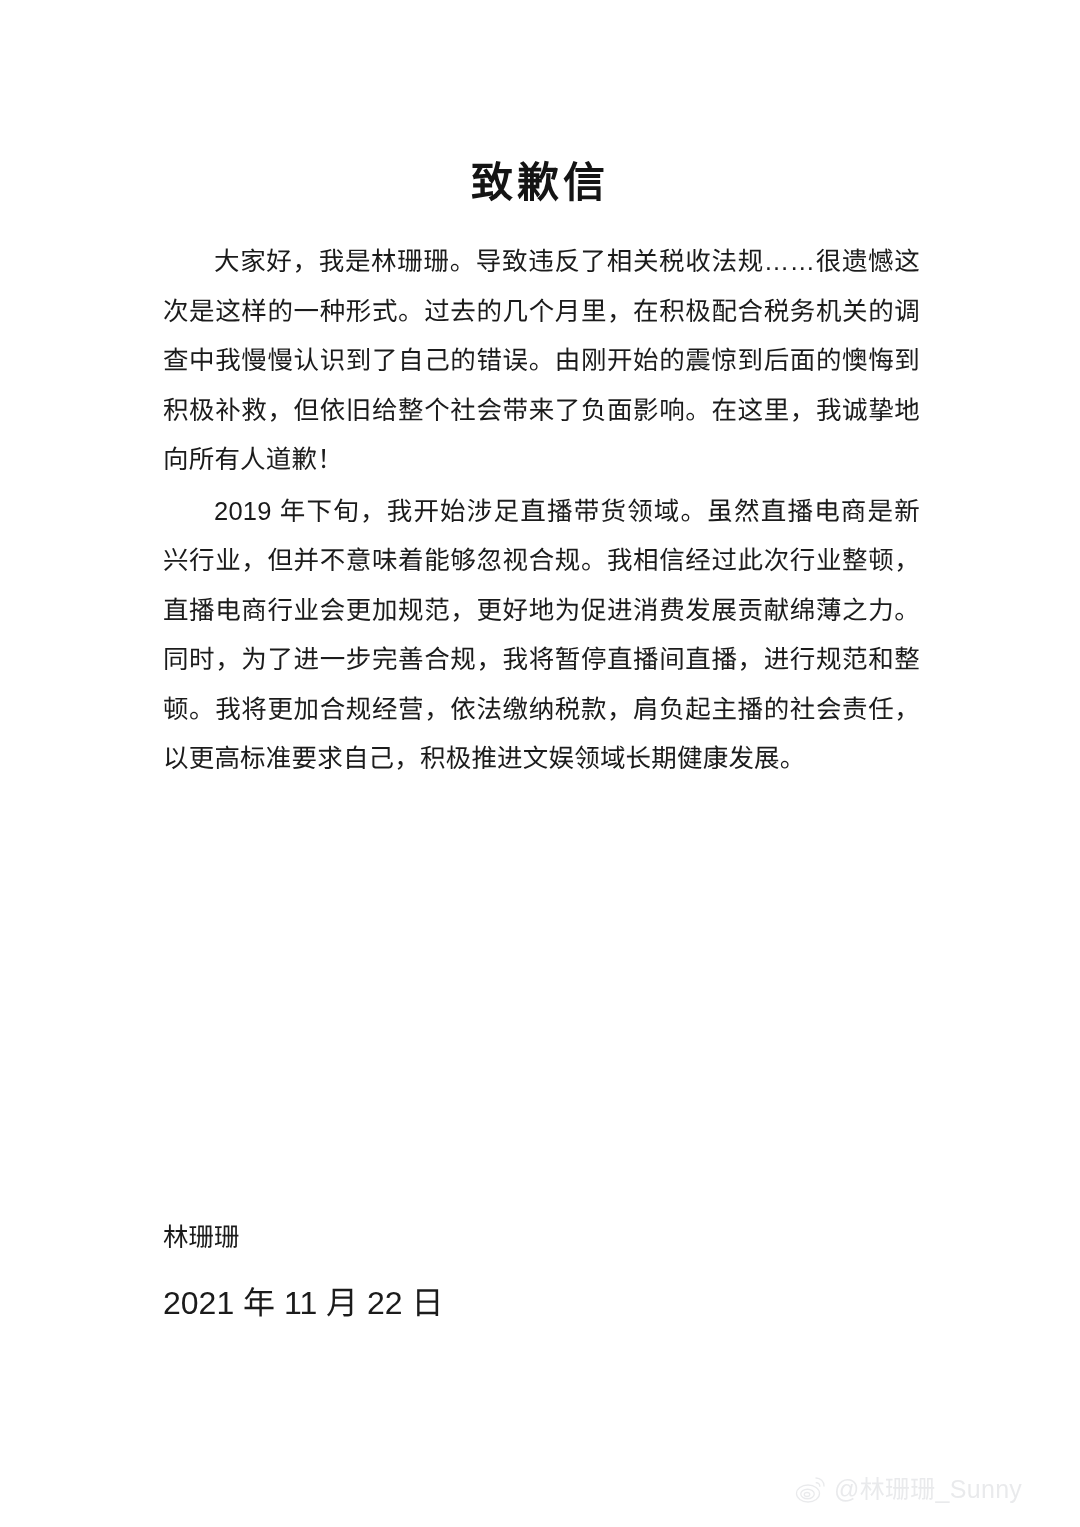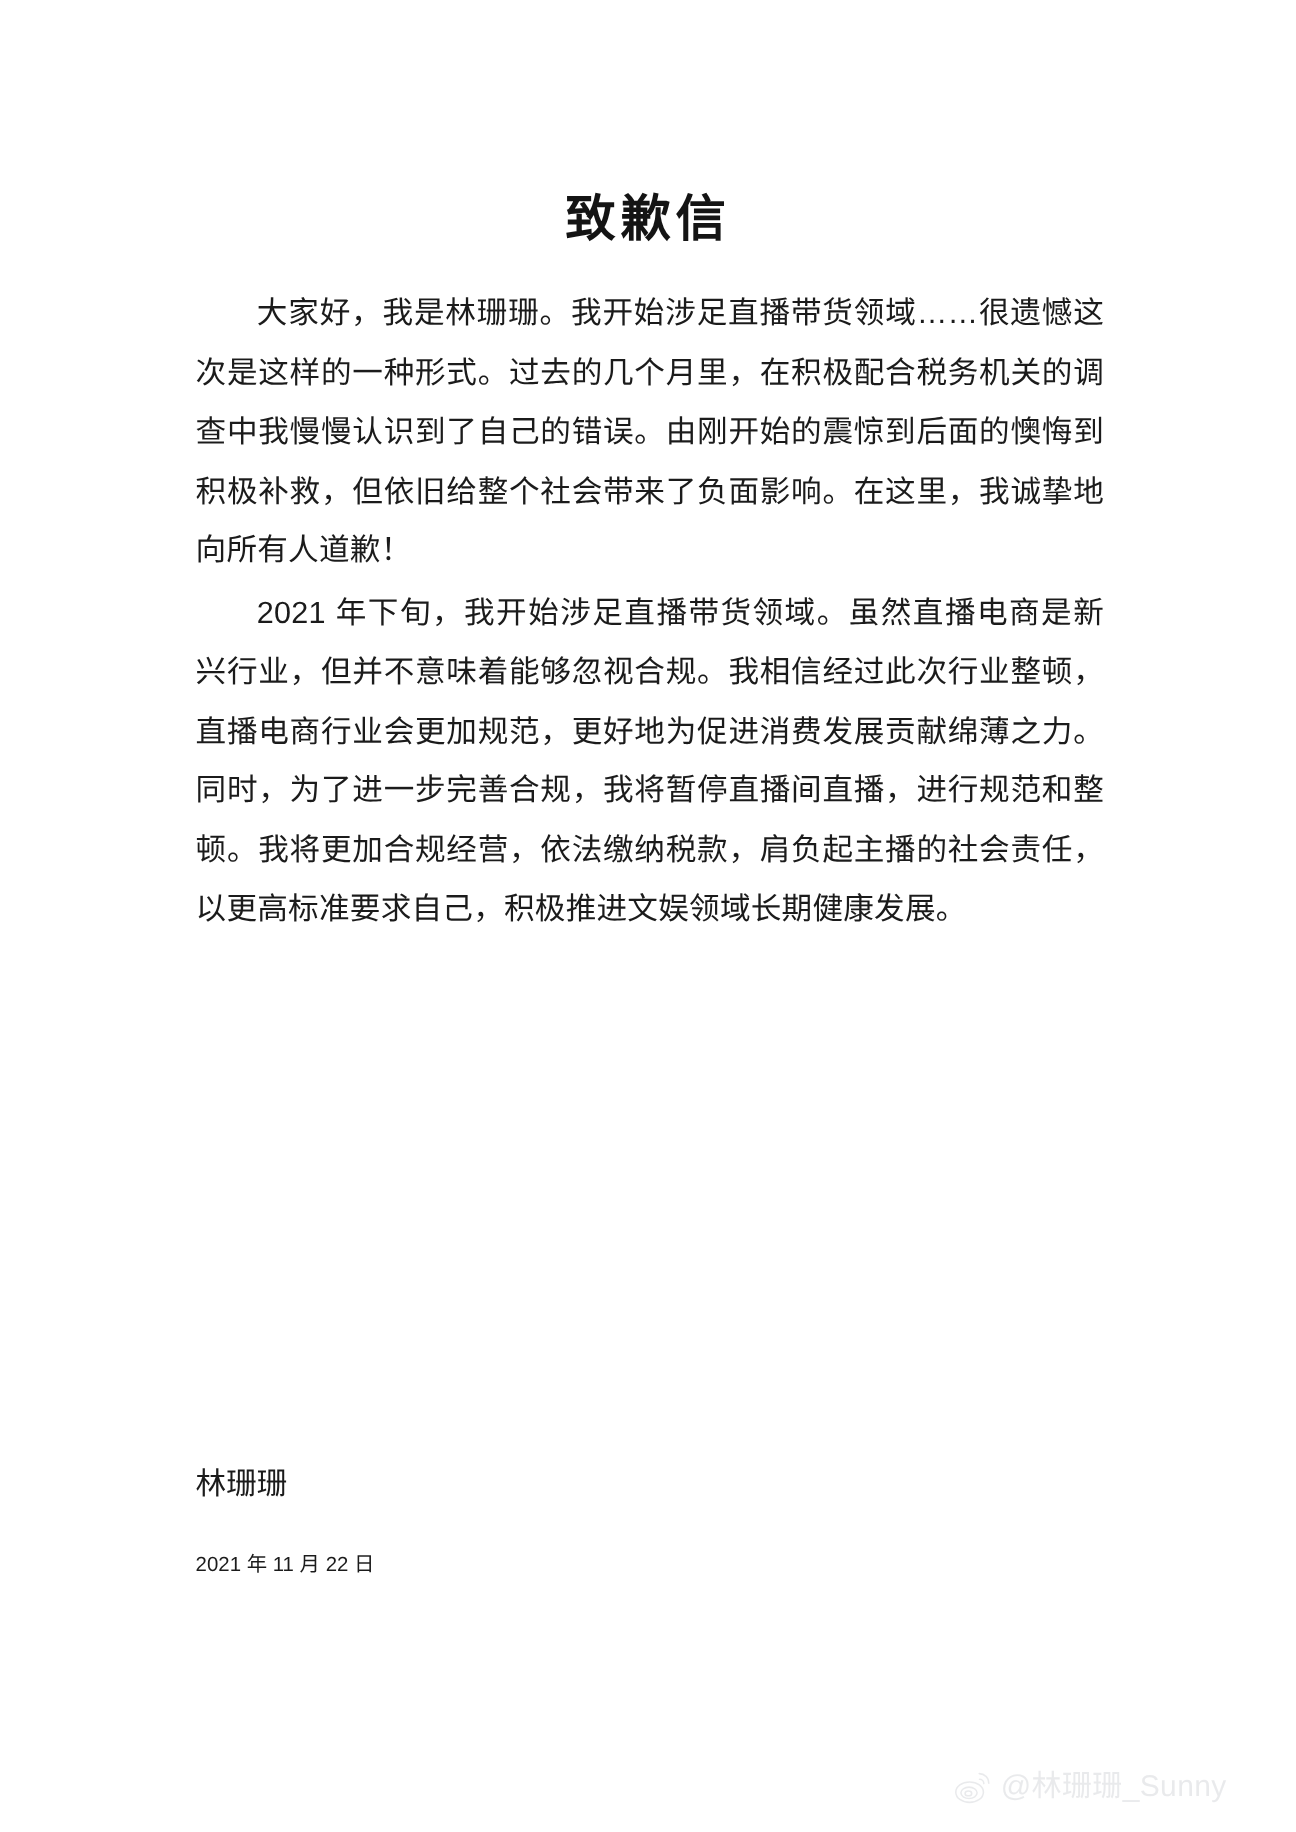--- a/index.html
+++ b/index.html
@@ -64,21 +64,21 @@
     text-align: left;
   }
 
   .sign-name {
     font-size: 25.5px;
     line-height: 49.5px;
     color: #1b1b1b;
   }
 
   .sign-date {
-    font-size: 17px;
+    font-size: 32px;
     line-height: 49.5px;
     margin-top: 16px;
     color: #1b1b1b;
   }
 
   .watermark {
     position: absolute;
     left: 795px;
     top: 1473px;
     display: flex;
@@ -105,22 +105,22 @@
   }
 </style>
 </head>
 <body>
 
 <div class="page">
 
   <h1 class="doc-title">致歉信</h1>
 
   <div class="body-block">
-    <p class="para">大家好，我是林珊珊。我开始涉足直播带货领域……很遗憾这次是这样的一种形式。过去的几个月里，在积极配合税务机关的调查中我慢慢认识到了自己的错误。由刚开始的震惊到后面的懊悔到积极补救，但依旧给整个社会带来了负面影响。在这里，我诚挚地向所有人道歉！</p>
-    <p class="para">2021 年下旬，我开始涉足直播带货领域。虽然直播电商是新兴行业，但并不意味着能够忽视合规。我相信经过此次行业整顿，直播电商行业会更加规范，更好地为促进消费发展贡献绵薄之力。同时，为了进一步完善合规，我将暂停直播间直播，进行规范和整顿。我将更加合规经营，依法缴纳税款，肩负起主播的社会责任，以更高标准要求自己，积极推进文娱领域长期健康发展。</p>
+    <p class="para">大家好，我是林珊珊。导致违反了相关税收法规……很遗憾这次是这样的一种形式。过去的几个月里，在积极配合税务机关的调查中我慢慢认识到了自己的错误。由刚开始的震惊到后面的懊悔到积极补救，但依旧给整个社会带来了负面影响。在这里，我诚挚地向所有人道歉！</p>
+    <p class="para">2019 年下旬，我开始涉足直播带货领域。虽然直播电商是新兴行业，但并不意味着能够忽视合规。我相信经过此次行业整顿，直播电商行业会更加规范，更好地为促进消费发展贡献绵薄之力。同时，为了进一步完善合规，我将暂停直播间直播，进行规范和整顿。我将更加合规经营，依法缴纳税款，肩负起主播的社会责任，以更高标准要求自己，积极推进文娱领域长期健康发展。</p>
   </div>
 
   <div class="signature-block">
     <div class="sign-name">林珊珊</div>
     <div class="sign-date">2021 年 11 月 22 日</div>
   </div>
 
   <div class="watermark">
     <span class="wb-logo-wrap">
       <svg class="wb-logo" viewBox="0 0 64 64" xmlns="http://www.w3.org/2000/svg" fill="none" stroke="#b9bcc2" stroke-width="2.6">

